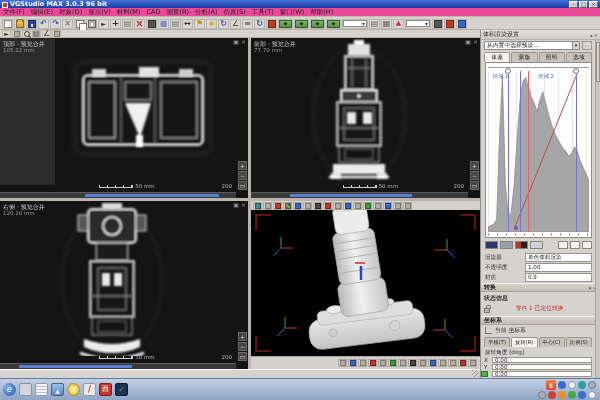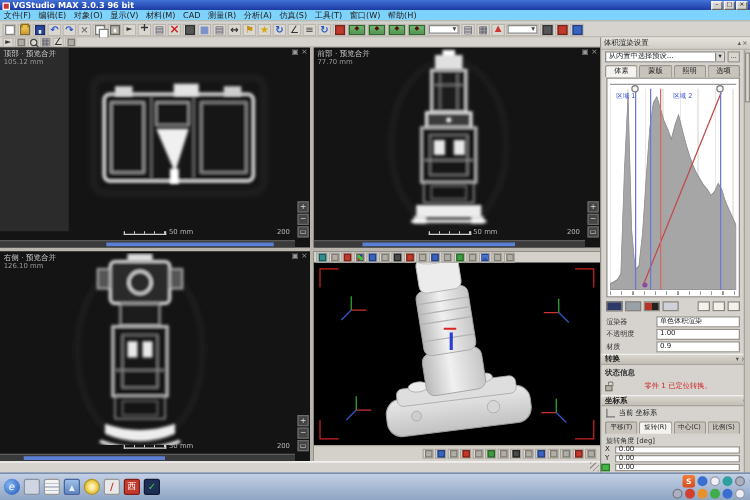--- a/index.html
+++ b/index.html
@@ -7,21 +7,21 @@
   .screen{position:relative;width:600px;height:400px;font-family:"DejaVu Sans",sans-serif;font-size:7px;color:#222;background:#d6d3ce;overflow:hidden}
 
   
   .titlebar{position:absolute;top:0;left:0;right:0;height:9px;background:linear-gradient(180deg,#4272d8,#16349c);display:flex;align-items:center;gap:2px;padding:0 2px}
   .tico{width:6px;height:6px;background:#c33;border:1px solid #fff;flex:0 0 auto}
   .ttxt{color:#fff;font-size:6.5px;font-weight:bold;white-space:nowrap;overflow:hidden;flex:1;line-height:9px}
   .winbtns{display:flex;gap:1px}
   .winbtns span{width:9px;height:7px;background:#d6d3ce;border:1px solid #fff;border-right-color:#6a665e;border-bottom-color:#6a665e;font-size:5px;line-height:5px;text-align:center;color:#222}
   .wb-min::after{content:"–"}.wb-max::after{content:"□"}.wb-close::after{content:"×"}
 
-  .menubar{position:absolute;top:8px;left:0;right:0;height:9px;background:#7dd3fc;border-bottom:1px solid #bdb9b1;display:flex;align-items:center}
+  .menubar{position:absolute;top:8px;left:0;right:0;height:9px;background:#ec4899;border-bottom:1px solid #bdb9b1;display:flex;align-items:center}
   .mi{padding:0 3px;font-size:6.5px;white-space:nowrap;line-height:9px}
 
   .toolbar{position:absolute;top:18px;left:0;right:0;height:12px;background:#d6d3ce;border-bottom:1px solid #b5b1a9;display:flex;align-items:center;gap:1px;padding:0 2px}
   .toolbar2{position:absolute;top:30px;left:0;width:480px;height:8px;background:#d6d3ce;border-bottom:1px solid #b5b1a9;display:flex;align-items:center;gap:1px;padding:0 2px}
   .tbtn{height:10px;min-width:11px;border:1px solid #bab6ae;background:#dad7d0;display:flex;align-items:center;justify-content:center;flex:0 0 auto}
   .tbtn.t2{height:8px;min-width:9px}
   .tbtn.t3{height:8px;min-width:9px;border-color:#aaa69e}
   i[data-shape]{width:8px;height:8px;display:block;position:relative;font-style:normal}
   .t2 i[data-shape],.t3 i[data-shape]{width:6px;height:6px}
   i[data-shape]::after{position:absolute;inset:0;display:flex;align-items:center;justify-content:center;font-size:8px;line-height:1}

